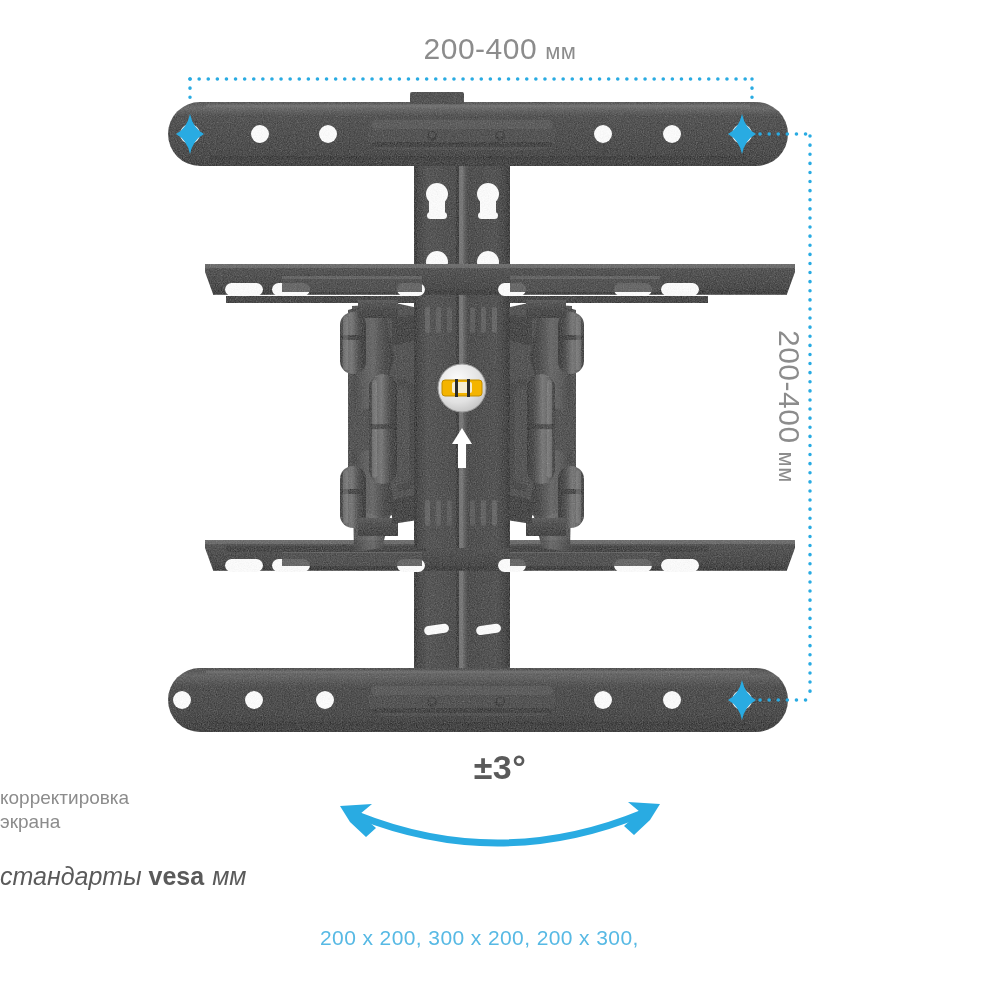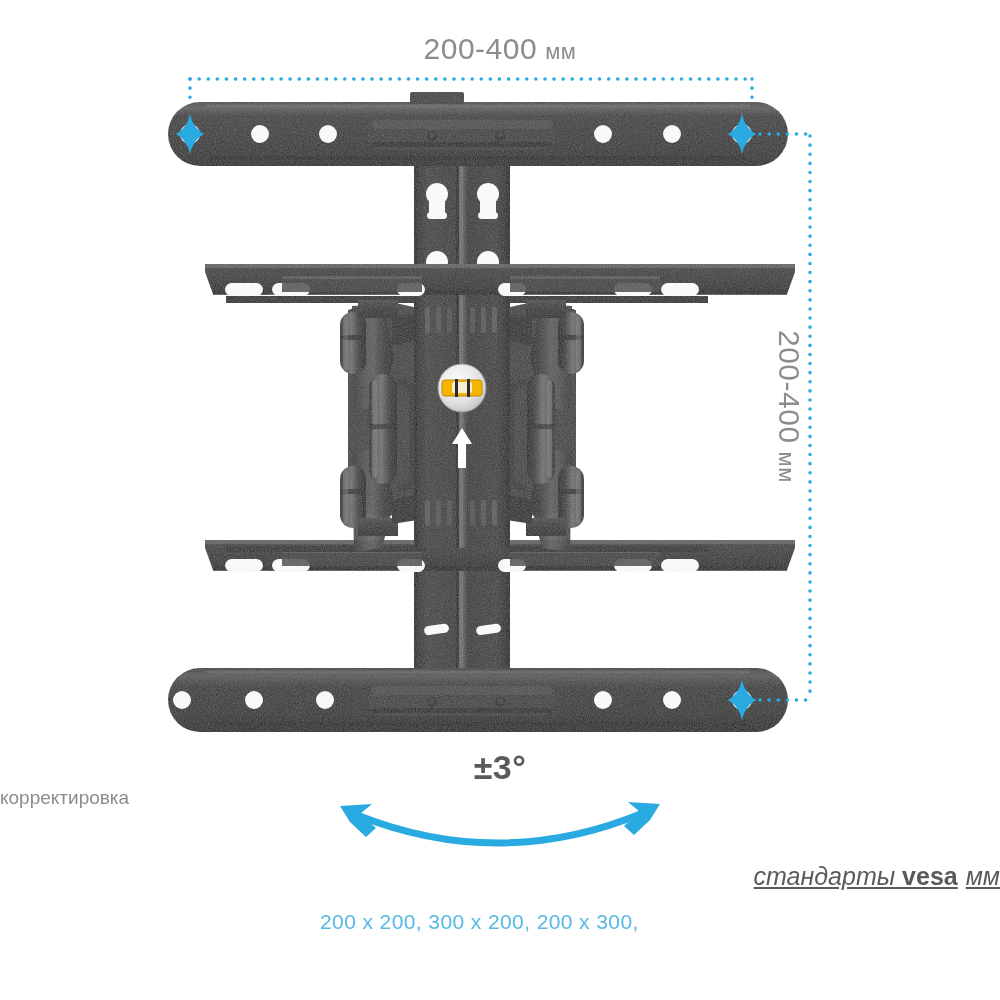--- a/index.html
+++ b/index.html
@@ -31,30 +31,30 @@
   
   #angle-value{
     left:0;top:748px;width:1000px;text-align:center;
     font-size:34px;font-weight:bold;color:#5a5a5a;letter-spacing:.5px;
   }
   #angle-caption{
     left:0;top:786px;width:1000px;text-align:left;
     font-size:19px;color:#8c8c8c;line-height:1.25;
   }
   #vesa-title{
-    left:0;top:862px;width:1000px;text-align:right;
-    font-size:25px;color:#5a5a5a;font-style:italic;text-decoration:underline;
+    left:0;top:862px;width:1000px;text-align:left;
+    font-size:25px;color:#5a5a5a;font-style:italic;
   }
   #vesa-title .strong{font-weight:bold;font-style:normal;}
   #vesa-title .unit{font-style:italic;font-weight:normal;margin-left:8px;}
   #vesa-list{
     left:0;top:908px;width:1000px;text-align:center;
     font-size:21px;color:#57b9e4;line-height:1.36;letter-spacing:.4px;
   }
-  #vesa-list div{width:360px;margin:0 auto;text-align:left;}
+  #vesa-list div{width:360px;margin:16px auto;text-align:left;}
 </style>
 </head>
 <body>
 
 <div id="stage">
 
   <svg width="1000" height="1000" viewBox="0 0 1000 1000" style="position:absolute;left:0;top:0;">
     <defs>
 
       <linearGradient id="gBarV" x1="0" y1="0" x2="0" y2="1">
@@ -407,20 +407,21 @@
   </div>
 
   <div class="lbl" id="side-dim-label">
     <span>200-400</span><span class="unit">мм</span>
   </div>
 
   <div class="lbl" id="angle-value">±3°</div>
 
   <div class="lbl" id="angle-caption">
     <div>корректировка</div>
+    <div>экрана</div>
   </div>
 
   <div class="lbl" id="vesa-title">
     <span>стандарты</span>
     <span class="strong">vesa</span><span class="unit">мм</span>
   </div>
 
   <div class="lbl" id="vesa-list">
     <div>200 x 200, 300 x 200, 200 x 300,</div>
   </div>

